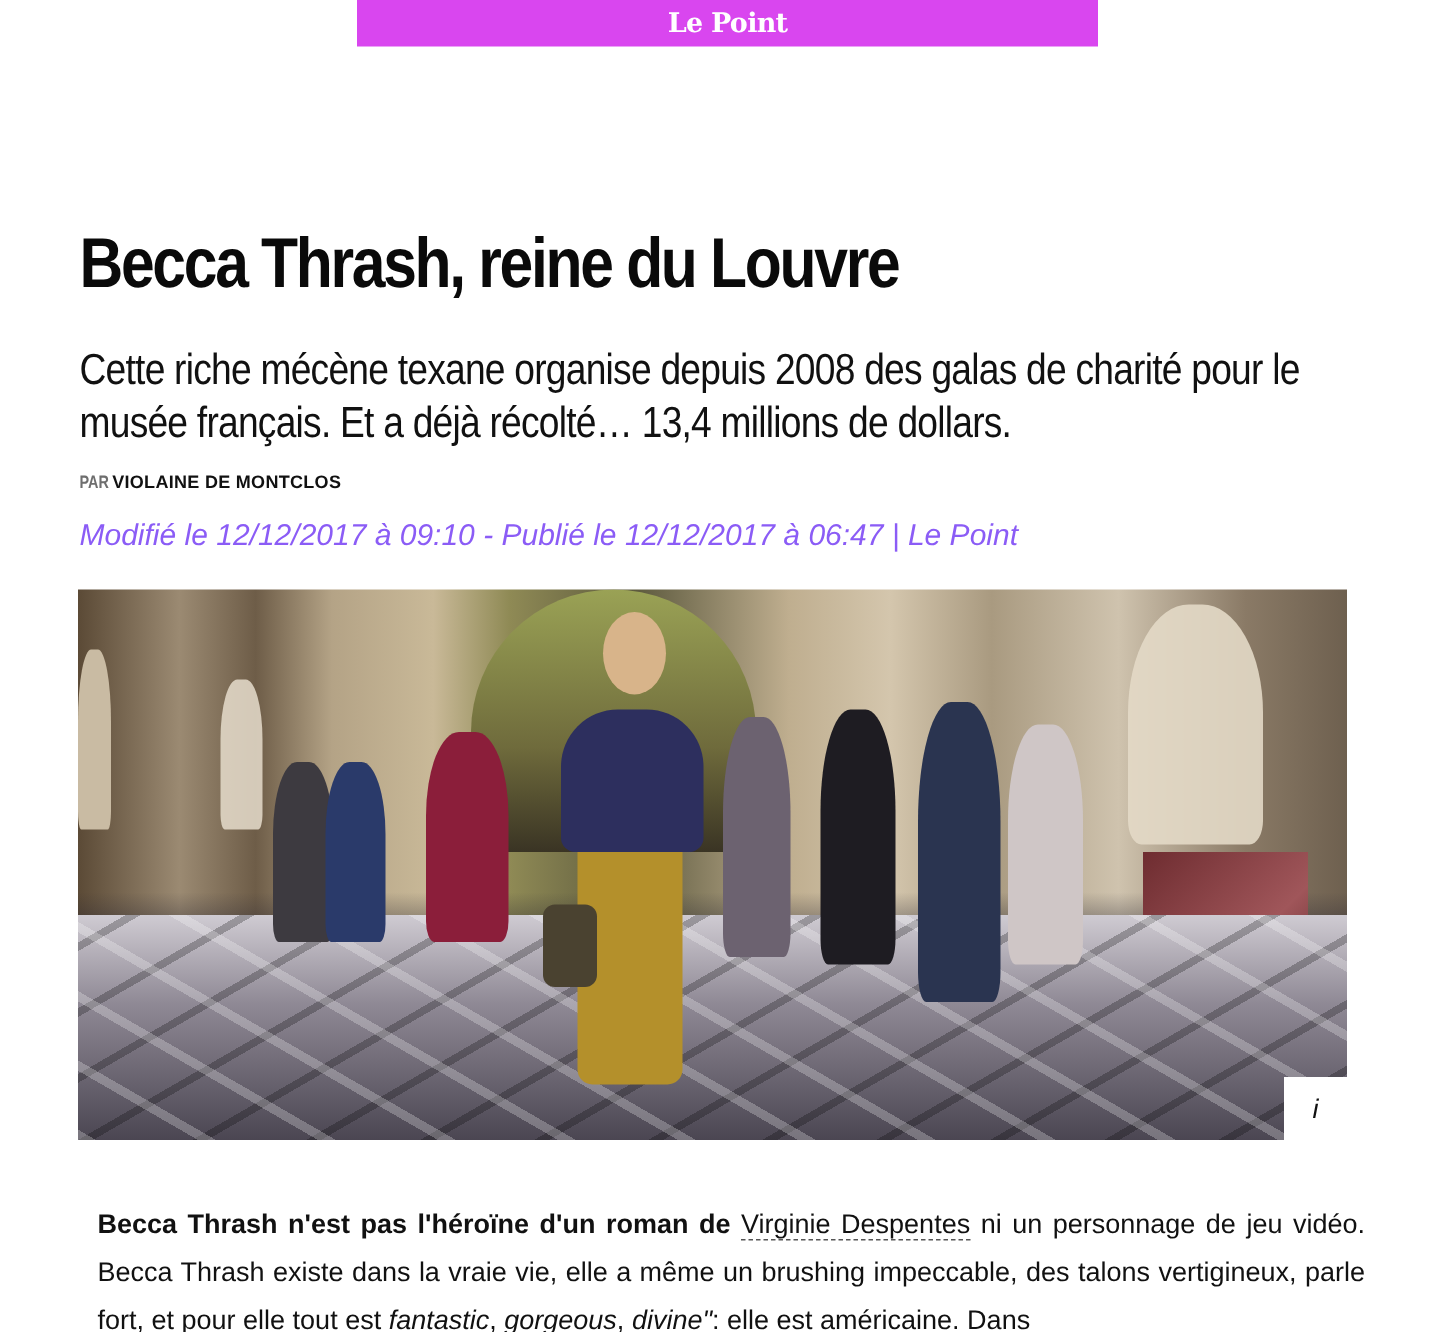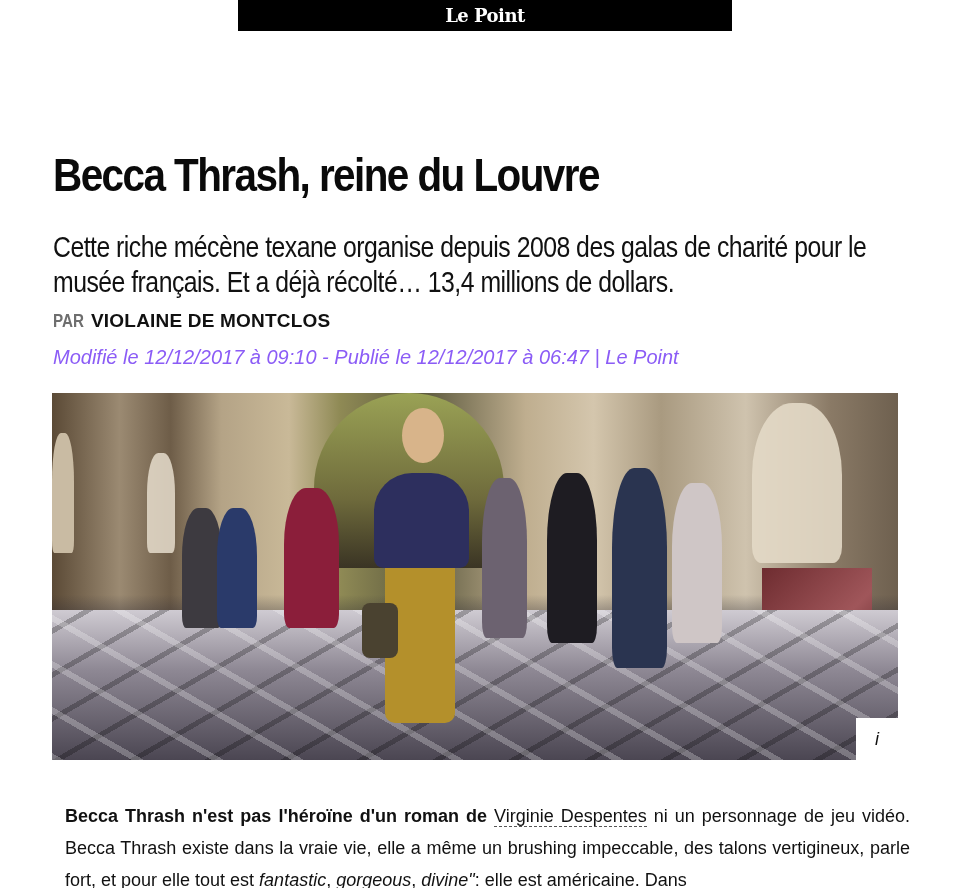--- a/index.html
+++ b/index.html
@@ -1,21 +1,21 @@
 <!DOCTYPE html>
 <html><head>
 <meta charset="utf-8">
 <style>
   html, body { margin:0; padding:0; background:#ffffff; }
   body { width:970px; height:888px; position:relative; overflow:hidden; font-family:"Liberation Sans", sans-serif; color:#111; }
-  .topbar { position:absolute; left:238px; top:0; width:494px; height:31px; background:#000000; display:flex; align-items:center; justify-content:center; }
+  .topbar { position:absolute; left:238px; top:0; width:494px; height:31px; background:#d946ef; display:flex; align-items:center; justify-content:center; }
   .topbar .logo { color:#fff; font-family:"DejaVu Serif", serif; font-weight:bold; font-size:18px; letter-spacing:-0.5px; }
   .title { position:absolute; left:53px; top:147px; margin:0; font-family:"Liberation Sans", sans-serif; font-weight:bold; font-size:47px; line-height:56px; letter-spacing:-1.8px; color:#0a0a0a; transform:scaleX(0.86); transform-origin:left top; white-space:nowrap; }
   .subtitle { position:absolute; left:53px; top:230px; width:1000px; margin:0; font-family:"Liberation Sans", sans-serif; font-size:29px; line-height:35px; color:#111; transform:scaleX(0.855); transform-origin:left top; letter-spacing:-0.6px; }
-  .byline { position:absolute; left:53px; top:309px; font-size:19px; font-weight:bold; line-height:24px; white-space:nowrap; }
+  .byline { position:absolute; left:53px; top:309px; font-size:12px; font-weight:bold; line-height:24px; white-space:nowrap; }
   .byline .par { color:#6e6e6e; display:inline-block; transform:scaleX(0.8); transform-origin:left; margin-right:-6px; }
   .byline .author { color:#111; letter-spacing:0.2px; }
   .dates { position:absolute; left:53px; top:346px; font-size:20px; font-style:italic; line-height:22px; color:#8b5cf6; white-space:nowrap; }
   .photo { position:absolute; left:52px; top:393px; width:846px; height:367px; overflow:hidden;
     background:
       linear-gradient(180deg, rgba(0,0,0,0) 55%, rgba(40,38,50,0.35) 60%, rgba(0,0,0,0) 100%),
       linear-gradient(90deg, #5b4a36 0%, #9b8a72 8%, #6e5d48 14%, #b4a386 20%, #c9b998 28%, #8f8a55 34%, #5d5a3e 44%, #bfae8f 56%, #d4c6ad 64%, #a99a80 72%, #cfc3ae 82%, #8a7a66 92%, #6e604f 100%);
   }
   .photo .floor { position:absolute; left:0; right:0; bottom:0; height:150px;
     background:

